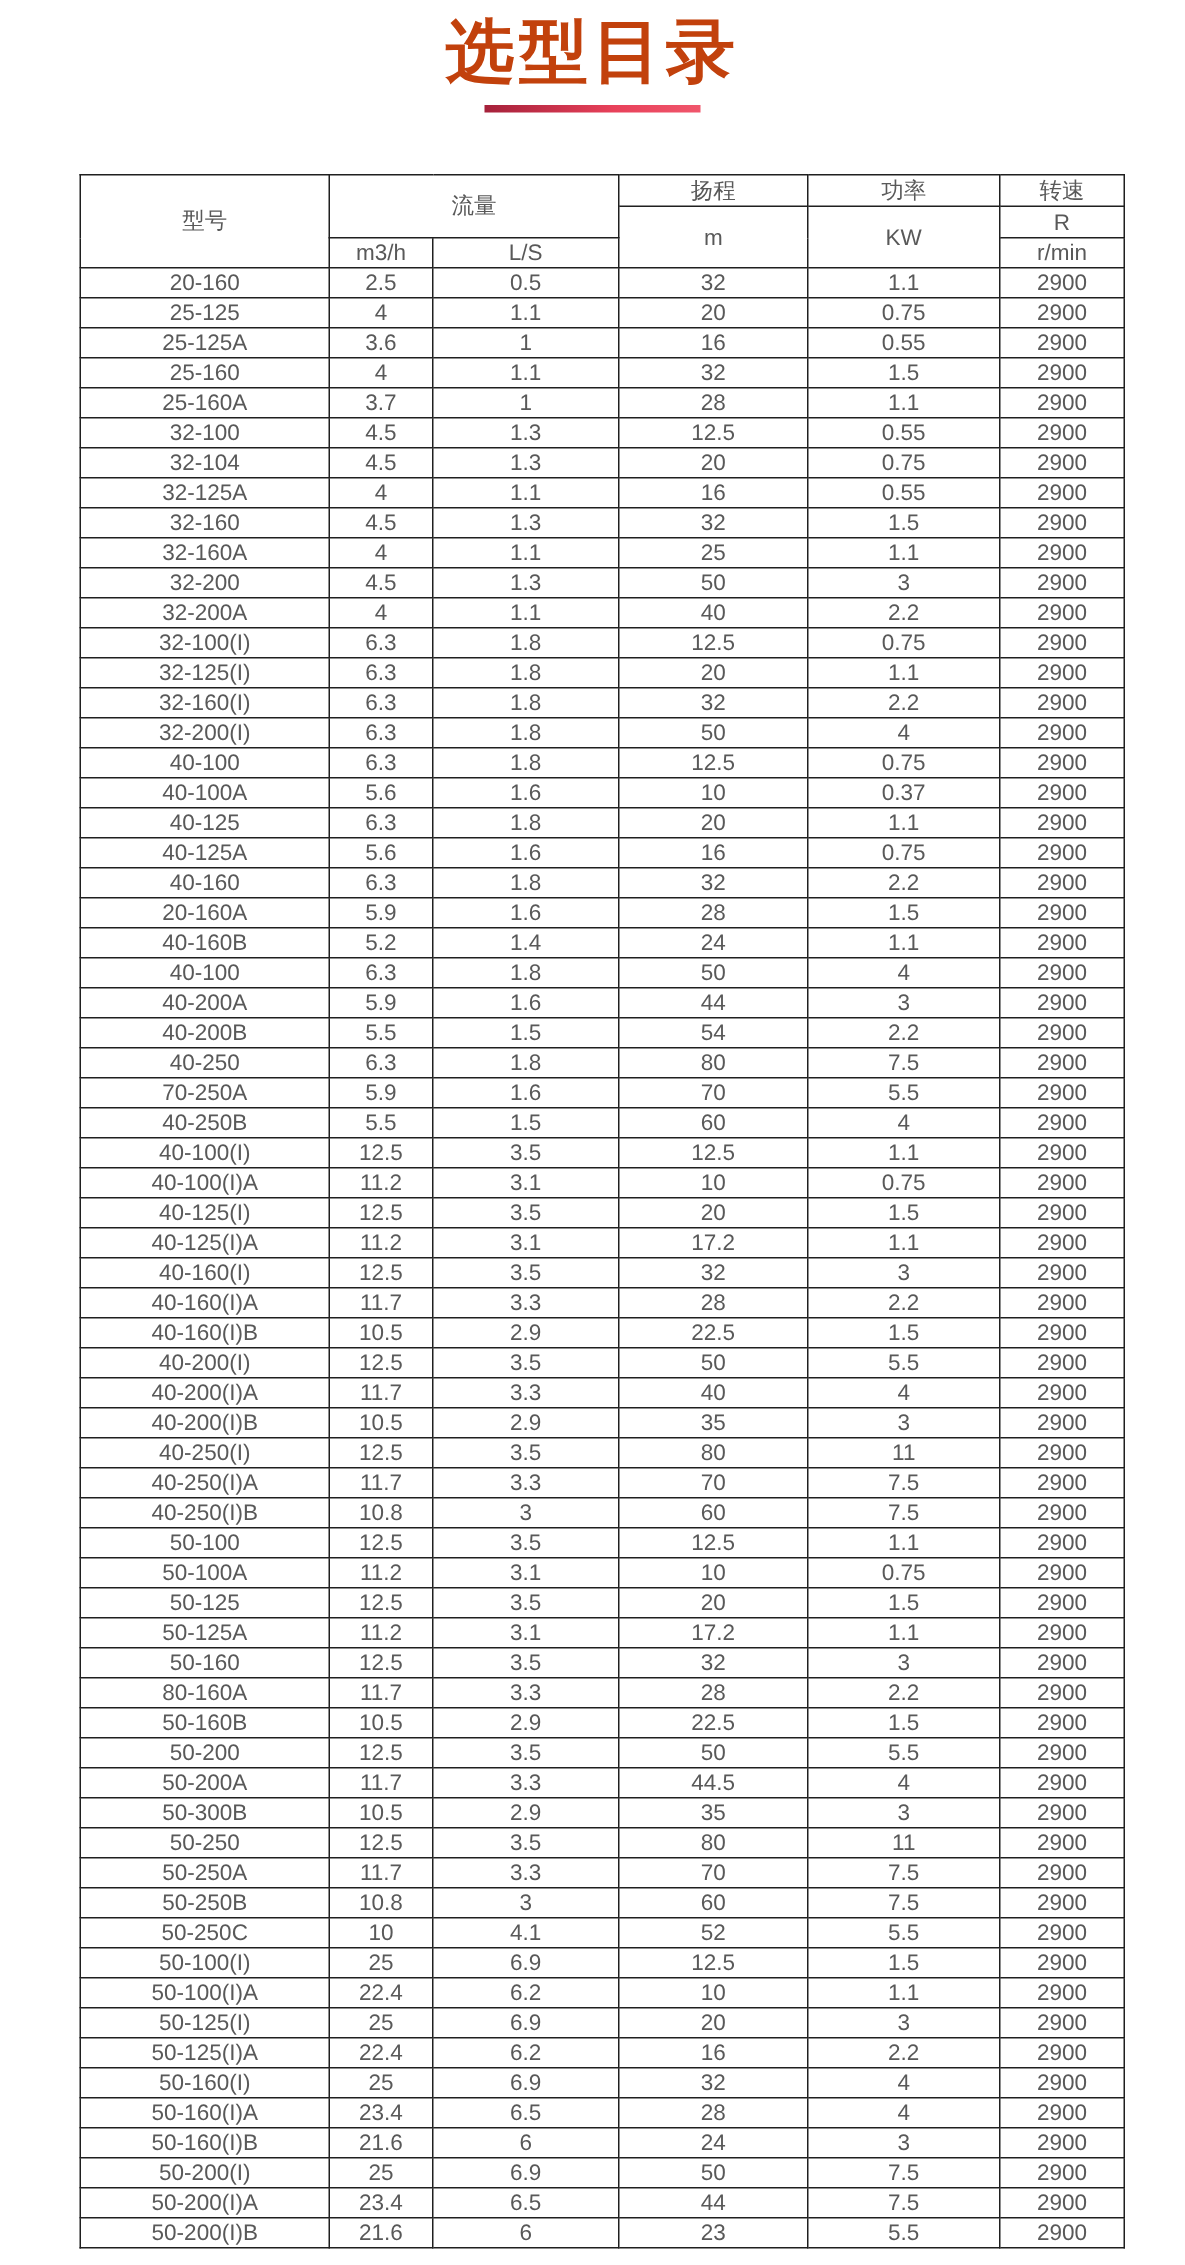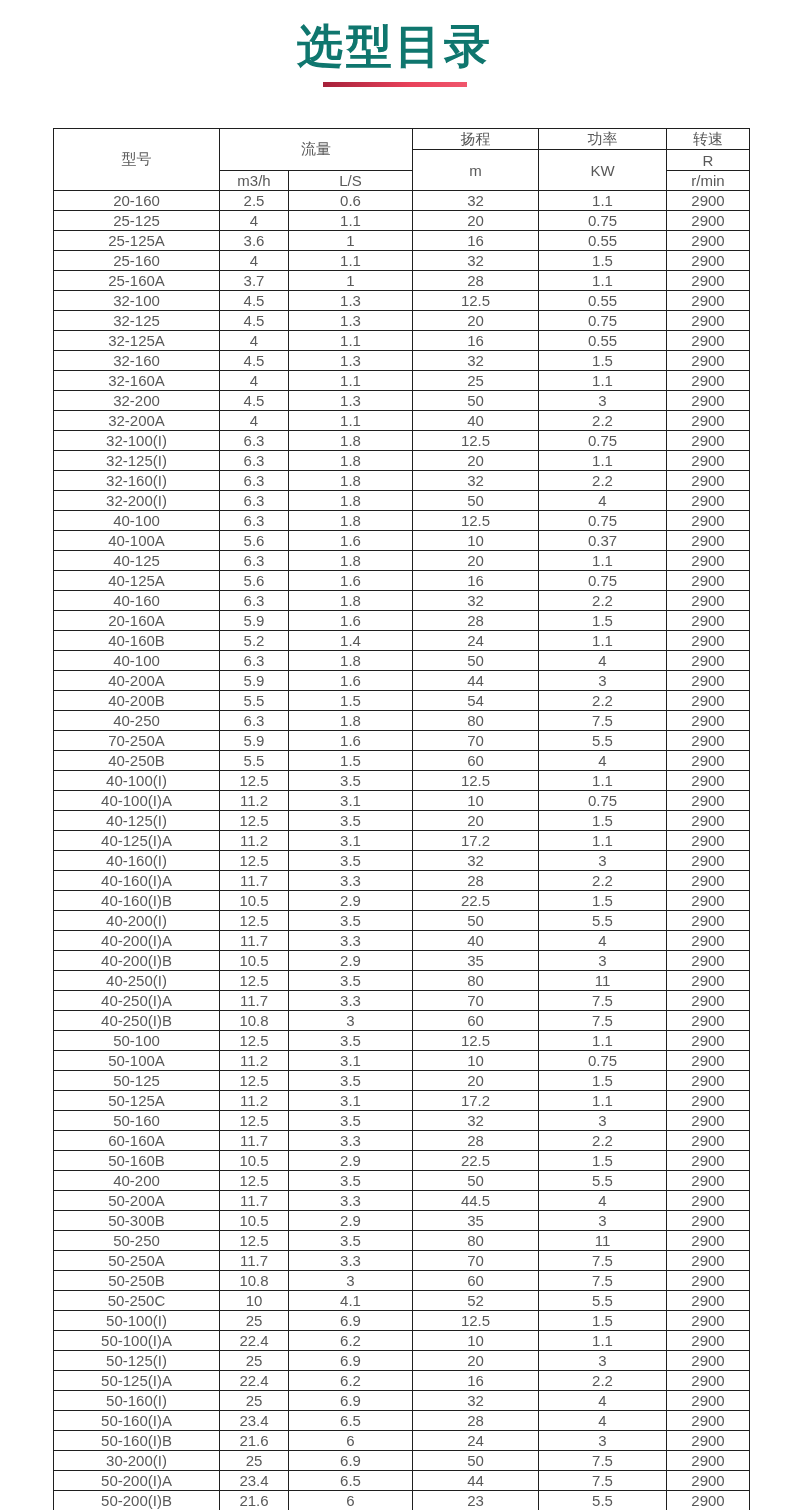--- a/index.html
+++ b/index.html
@@ -11,27 +11,27 @@
     overflow: hidden;
     font-family: "Liberation Sans", "DejaVu Sans", sans-serif;
   }
   .page {
     width: 790px;
     height: 1510px;
     position: relative;
   }
   .title {
     margin: 0;
-    padding-top: 20px;
+    padding-top: 8px;
     text-align: center;
     font-size: 46px;
     line-height: 52px;
     font-weight: 700;
     letter-spacing: 3px;
-    color: #0f766e;
+    color: #c2410c;
   }
   .title-underline {
     width: 144px;
     height: 5px;
     margin: 10px auto 0 auto;
     background: linear-gradient(90deg, #a5213a 0%, #e8415a 60%, #f0566c 100%);
   }
   table.catalog {
     border-collapse: collapse;
     table-layout: fixed;
@@ -93,21 +93,21 @@
       <tr class="hrow-3">
         <th>m3/h</th>
         <th>L/S</th>
         <th>r/min</th>
       </tr>
     </thead>
     <tbody id="catalog-body">
         <tr>
           <td>20-160</td>
           <td>2.5</td>
-          <td>0.6</td>
+          <td>0.5</td>
           <td>32</td>
           <td>1.1</td>
           <td>2900</td>
         </tr>
         <tr>
           <td>25-125</td>
           <td>4</td>
           <td>1.1</td>
           <td>20</td>
           <td>0.75</td>
@@ -139,21 +139,21 @@
         </tr>
         <tr>
           <td>32-100</td>
           <td>4.5</td>
           <td>1.3</td>
           <td>12.5</td>
           <td>0.55</td>
           <td>2900</td>
         </tr>
         <tr>
-          <td>32-125</td>
+          <td>32-104</td>
           <td>4.5</td>
           <td>1.3</td>
           <td>20</td>
           <td>0.75</td>
           <td>2900</td>
         </tr>
         <tr>
           <td>32-125A</td>
           <td>4</td>
           <td>1.1</td>
@@ -467,37 +467,37 @@
         </tr>
         <tr>
           <td>50-160</td>
           <td>12.5</td>
           <td>3.5</td>
           <td>32</td>
           <td>3</td>
           <td>2900</td>
         </tr>
         <tr>
-          <td>60-160A</td>
+          <td>80-160A</td>
           <td>11.7</td>
           <td>3.3</td>
           <td>28</td>
           <td>2.2</td>
           <td>2900</td>
         </tr>
         <tr>
           <td>50-160B</td>
           <td>10.5</td>
           <td>2.9</td>
           <td>22.5</td>
           <td>1.5</td>
           <td>2900</td>
         </tr>
         <tr>
-          <td>40-200</td>
+          <td>50-200</td>
           <td>12.5</td>
           <td>3.5</td>
           <td>50</td>
           <td>5.5</td>
           <td>2900</td>
         </tr>
         <tr>
           <td>50-200A</td>
           <td>11.7</td>
           <td>3.3</td>
@@ -595,21 +595,21 @@
         </tr>
         <tr>
           <td>50-160(I)B</td>
           <td>21.6</td>
           <td>6</td>
           <td>24</td>
           <td>3</td>
           <td>2900</td>
         </tr>
         <tr>
-          <td>30-200(I)</td>
+          <td>50-200(I)</td>
           <td>25</td>
           <td>6.9</td>
           <td>50</td>
           <td>7.5</td>
           <td>2900</td>
         </tr>
         <tr>
           <td>50-200(I)A</td>
           <td>23.4</td>
           <td>6.5</td>

